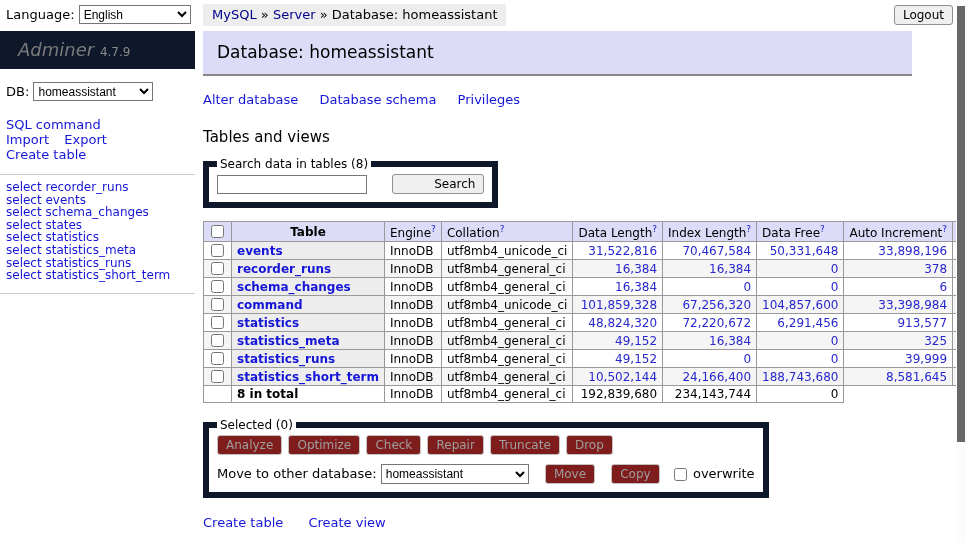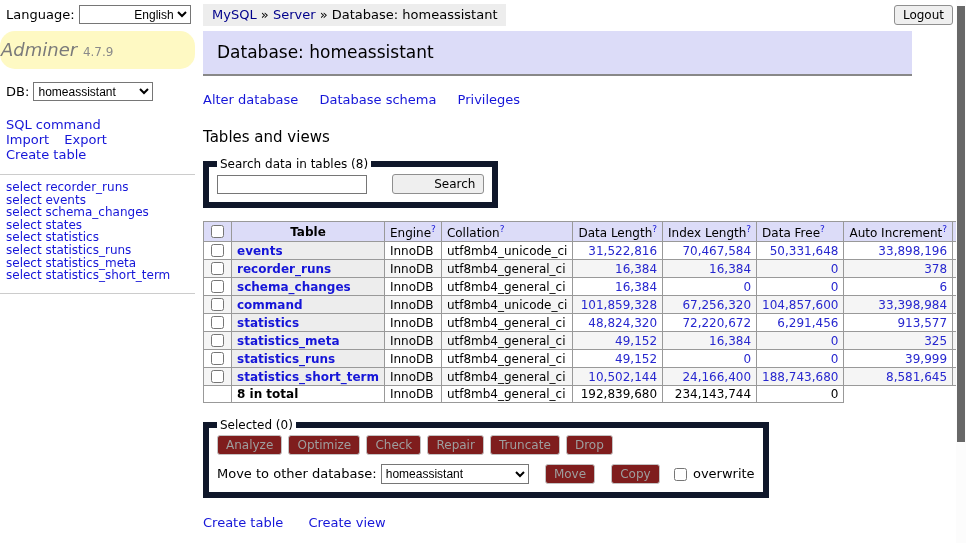--- a/index.html
+++ b/index.html
@@ -7,23 +7,23 @@
   body {
     width:966px; height:543px; overflow:hidden; position:relative;
     background:#fff; color:#000;
     font-family:"DejaVu Sans", sans-serif; font-size:13px;
   }
   a { text-decoration:none; color:#1515d8; cursor:pointer; }
 
   
   .sidebar { position:absolute; left:0; top:0; width:195px; }
   .lang-row { margin:5px 0 0 6px; font-size:13px; }
-  .lang-row select { width:112px; font-size:12px; height:19px; border:1px solid #767676; background:#fff;text-align:right; }
-  .app-title { margin:7px 0 0; background:#fef9c3; color:#7a7a7a; font-weight:normal;
-    font-size:18px; padding:8px 1px 9px;border-radius:15px; }
+  .lang-row select { width:112px; font-size:12px; height:19px; border:1px solid #767676; background:#fff; }
+  .app-title { margin:7px 0 0; background:#0f172a; color:#7a7a7a; font-weight:normal;
+    font-size:18px; padding:8px 18px 9px; }
   .app-title .logo { font-style:italic; }
   .app-title .version { font-size:12px; color:#8a8a8a; }
   .db-row { margin:13px 0 0 6px; font-size:13px; }
   .db-row select { width:120px; font-size:12px; height:19px; border:1px solid #767676; background:#fff; }
   .main-links { margin:16px 6px 0; width:160px; font-size:13px; line-height:15px; }
   .main-links a { margin-right:11px; white-space:nowrap; }
   .table-links { margin:12px 0 0; padding:6px 0 11px 6px; list-style:none;
     border-top:1px solid #ccc; border-bottom:1px solid #ccc;
     font-size:12px; line-height:12.6px; }
   .table-links li { white-space:nowrap; }
@@ -114,22 +114,22 @@
     <a href="#">Import</a>
     <a href="#">Export</a>
     <a href="#">Create table</a>
   </p>
   <ul class="table-links">
       <li><a href="#">select recorder_runs</a></li>
       <li><a href="#">select events</a></li>
       <li><a href="#">select schema_changes</a></li>
       <li><a href="#">select states</a></li>
       <li><a href="#">select statistics</a></li>
+      <li><a href="#">select statistics_meta</a></li>
       <li><a href="#">select statistics_runs</a></li>
-      <li><a href="#">select statistics_meta</a></li>
       <li><a href="#">select statistics_short_term</a></li>
     </ul>
 </div>
 
 <div class="breadcrumb">
   <a href="#">MySQL</a>
   <span class="sep">»</span>
   <a href="#">Server</a>
   <span class="sep">»</span>
   <span>Database: homeassistant</span>

